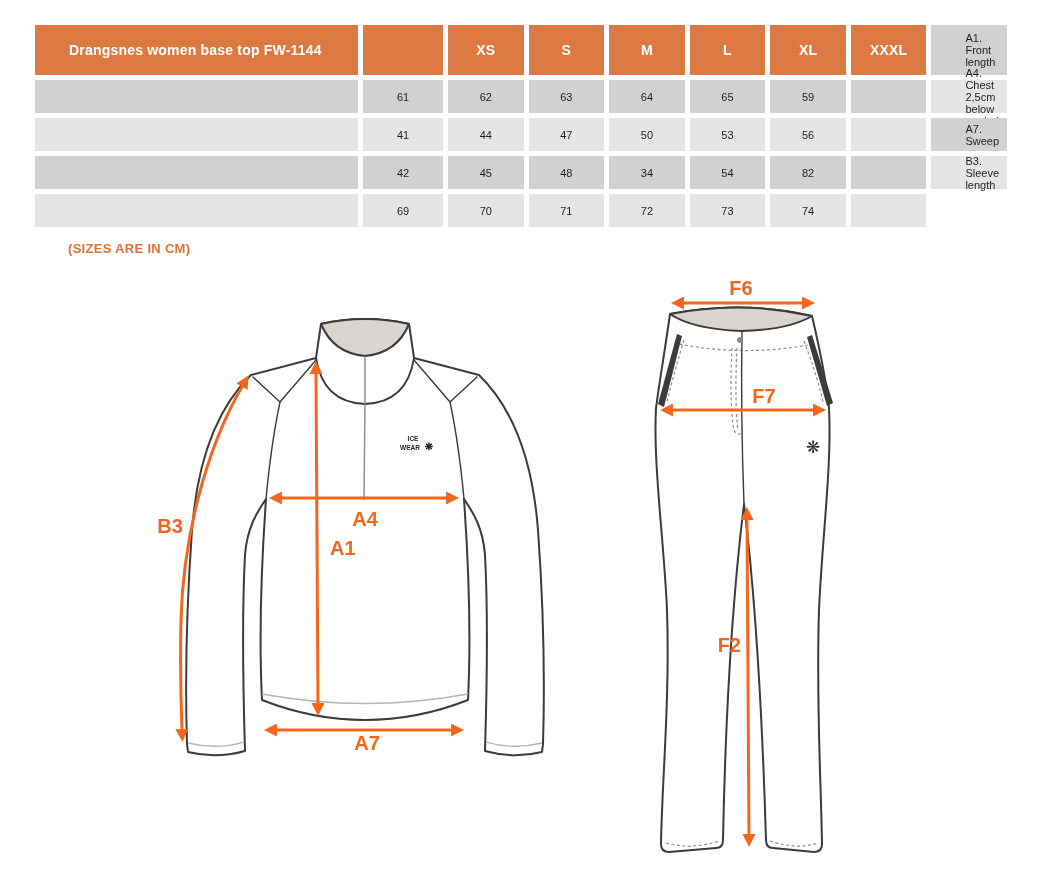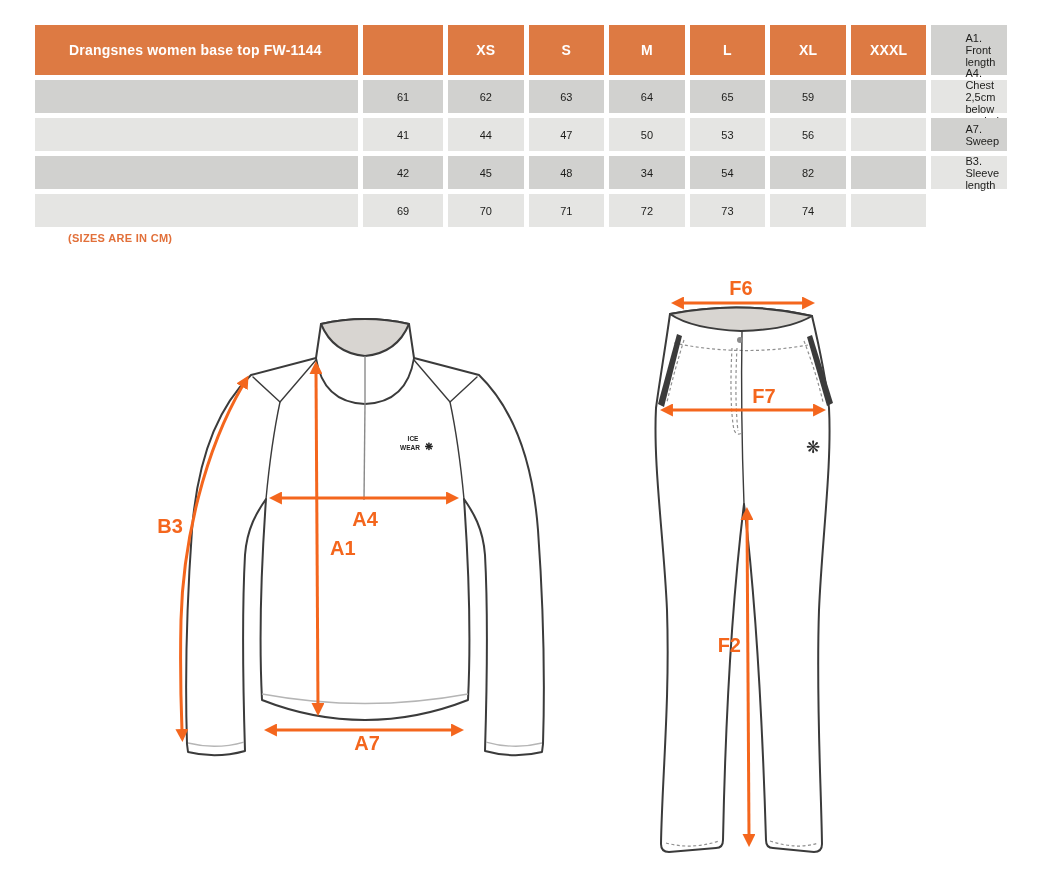--- a/index.html
+++ b/index.html
@@ -20,22 +20,22 @@
     grid-template-rows:50px repeat(4,33px); gap:5px; background:#fff;
   }
   .cell{display:flex;align-items:center;justify-content:center;font-size:11px;}
   .cell.head{background:var(--header-bg);color:#fff;font-weight:bold;font-size:14px;letter-spacing:.2px;}
   .cell.title{justify-content:flex-start;padding-left:34px;}
   .cell.lbl{justify-content:flex-start;padding-left:34px;}
   .r-dark{background:var(--row-dark);}
   .r-light{background:var(--row-light);}
   
   .note{
-    position:absolute; left:68px; top:232px;
-    color:var(--note-text); font-size:11px; font-weight:bold; letter-spacing:.3px;
+    position:absolute; left:68px; top:241px;
+    color:var(--note-text); font-size:13px; font-weight:bold; letter-spacing:.3px;
   }
   
   svg.shirt{position:absolute;left:145px;top:300px;width:440px;height:470px;}
   svg.pants{position:absolute;left:620px;top:280px;width:320px;height:600px;}
   svg text{font-family:"Liberation Sans", sans-serif;}
   .outline{fill:var(--fabric-fill);stroke:var(--line);stroke-width:2;stroke-linejoin:round;stroke-linecap:round;}
   .iline{fill:none;stroke:var(--line);stroke-width:1.8;stroke-linecap:round;}
   .iline-thin{fill:none;stroke:var(--line);stroke-width:1.4;stroke-linecap:round;}
   .grayfill{fill:var(--inner-gray);stroke:var(--line);stroke-width:2;stroke-linejoin:round;}
   .thin{fill:none;stroke:#B5B5B5;stroke-width:1.3;}

